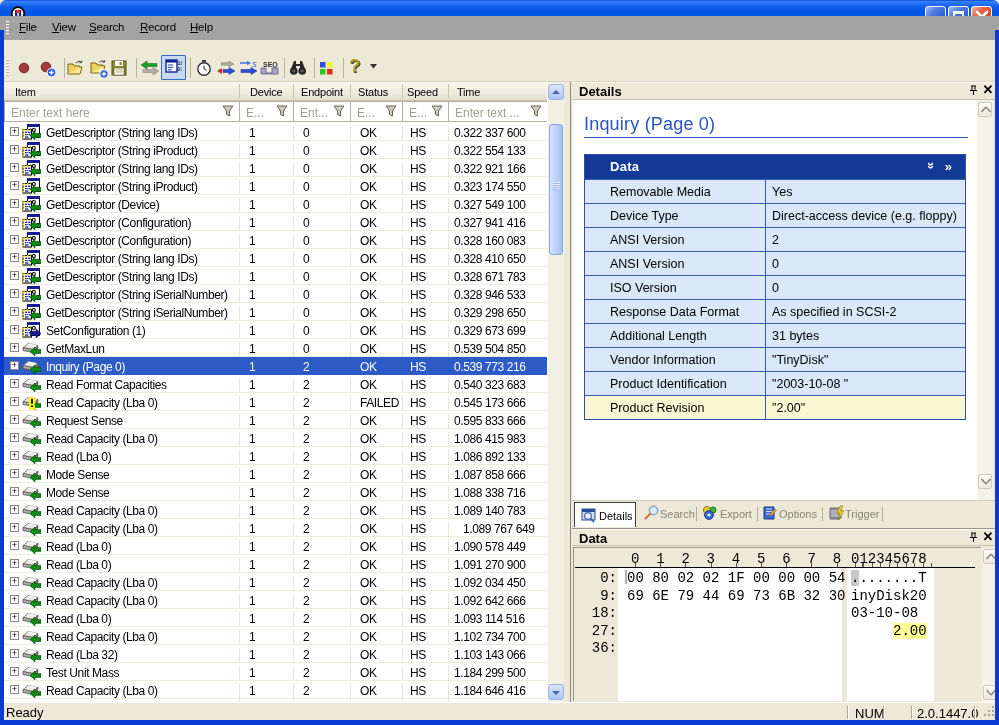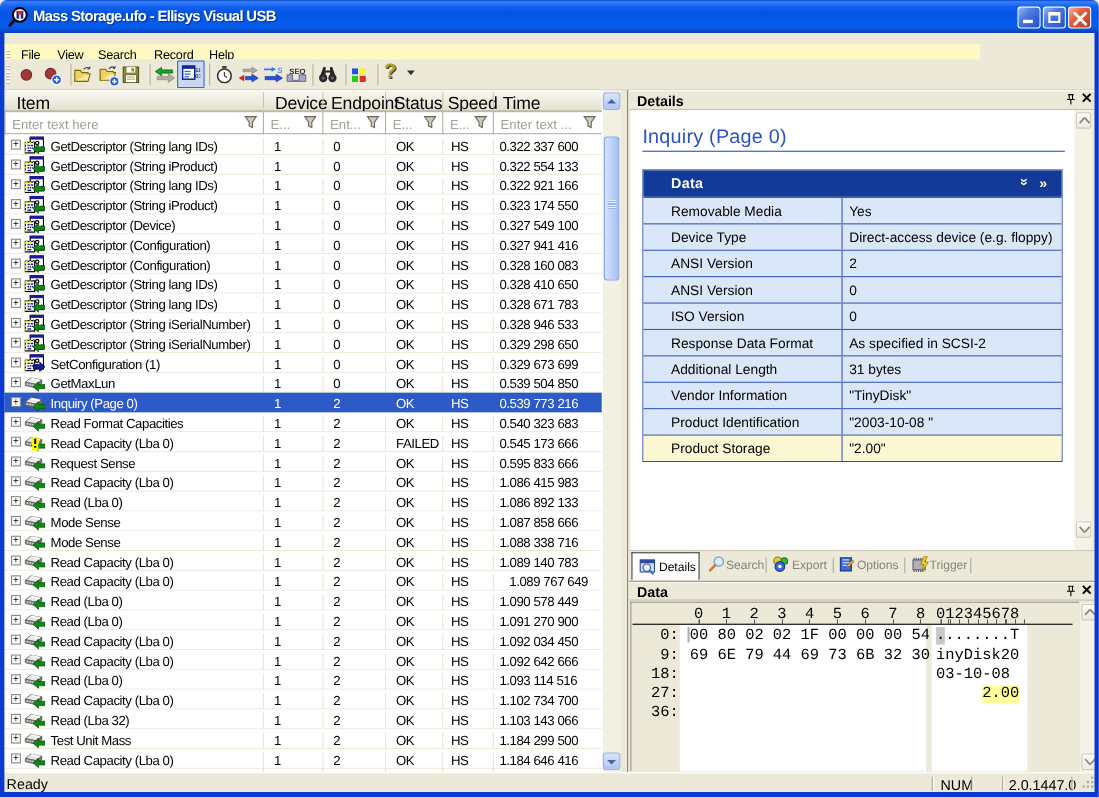--- a/index.html
+++ b/index.html
@@ -10,33 +10,33 @@
  background:linear-gradient(180deg,#0c44c4 0%,#3380fa 5%,#2a76f6 10%,#115eec 22%,#0455e4 40%,#0658e8 60%,#095cee 78%,#0452da 90%,#0c42b4 98%);}
 .title .cap{position:absolute;left:30px;top:7px;color:#fff;font-size:13.5px;font-weight:bold;letter-spacing:-.6px;text-shadow:1px 1px 1px rgba(0,20,80,.65)}
 .wbtn{position:absolute;top:6px;width:21px;height:20px;border:1px solid #fff;border-radius:3px}
 .bmin{left:925px;background:linear-gradient(135deg,#9db9f7 0%,#507de0 35%,#3a64d8 65%,#2b52c8 100%)}
 .bmax{left:948px;background:linear-gradient(135deg,#9db9f7 0%,#507de0 35%,#3a64d8 65%,#2b52c8 100%)}
 .bcls{left:971px;background:linear-gradient(135deg,#f6b396 0%,#e4674a 35%,#d94f30 60%,#c43a20 100%)}
 .bmin i{position:absolute;left:4px;bottom:4px;width:9px;height:3px;background:#fff}
 .bmax i{position:absolute;left:4px;top:4px;width:11px;height:10px;border:2px solid #fff;border-top-width:3px}
 .bcls svg{position:absolute;left:3px;top:3px}
 
-.menu{left:0;top:40px;width:891px;height:24px;background:#fef9c3}
+.menu{left:0;top:16px;width:999px;height:24px;background:#a3a3a3}
 .menu span{position:absolute;top:5px;font-size:11.5px;letter-spacing:-.2px}
 .menu u{text-decoration:underline}
 .grip{position:absolute;width:3px;background-image:repeating-linear-gradient(180deg,#fff 0 1px,#b8b4a0 1px 2px,transparent 2px 3px)}
 
 .tbar{left:0;top:54px;width:999px;height:28px;background:#ece9d8;border-bottom:1px solid #d8d4c4}
 .tsep{position:absolute;top:4px;width:1px;height:20px;background:#b8b4a2}
 .tico{position:absolute;top:6px}
 .pressed{position:absolute;left:161px;top:1px;width:25px;height:25px;background:#c7d8f1;border:1px solid #3868c8;border-radius:1px}
 
 .lpanel{left:4px;top:82px;width:560px;height:620px;background:#fff}
 .hdr{position:absolute;left:0;top:0;height:19px;background:linear-gradient(180deg,#f8f7ef 0%,#eeece0 60%,#e2dfd0 100%);border-bottom:1px solid #c6c2ae}
-.hdr span{position:absolute;top:4px;color:#000;font-size:16px;letter-spacing:-.2px}
+.hdr span{position:absolute;top:4px;color:#000;font-size:11px;letter-spacing:-.2px}
 .hsep{position:absolute;top:2px;width:1px;height:14px;background:#c8c4b2}
 .flt{position:absolute;top:19px;height:21px;background:#fff;border:1px solid #b4b0a0;border-right:none}
 .flt .gt{position:absolute;left:6px;top:4px;color:#a3a093;font-size:12px}
 .funnel{position:absolute;top:3px;width:14px;height:14px}
 .row{position:absolute;left:0;width:543px;height:18px;background:#fff;border-bottom:1px solid #eeebdb}
 .row div{position:absolute;top:3px;white-space:nowrap;font-size:12px;letter-spacing:-.4px}
 .rsel{background:#2c5ac6;color:#fff;border-bottom:1px solid #2c5ac6}
 .vline{position:absolute;top:0;width:1px;background:#e9e5d4}
 .plus{position:absolute;left:6px;top:4px;width:9px;height:9px;background:#fff;border:1px solid #888;line-height:7px;text-align:center;font-size:9px;color:#000}
 .icon16{position:absolute;left:23px;top:1px}
@@ -129,21 +129,20 @@
   </svg>
 <div class="win">
 <div class="abs title">
 <svg style="position:absolute;left:7px;top:6px" width="19" height="19" viewBox="0 0 19 19">
         <circle cx="11" cy="7.5" r="6.3" fill="#fff" stroke="#000" stroke-width="1.8"></circle>
         <rect x="8" y="4" width="2.4" height="7" fill="#1a2a8c"></rect>
         <rect x="11.8" y="4" width="2.4" height="7" fill="#1a2a8c"></rect>
         <rect x="9.2" y="3.8" width="3.6" height="3.4" fill="#e83018"></rect>
         <path d="M6.2 12 L2 17" stroke="#000" stroke-width="2.6" stroke-linecap="round"></path>
       </svg>
-<span class="cap">Mass Storage.ufo - Ellisys Visual USB</span>
 <div class="wbtn bmin">
         <i></i>
       </div>
       <div class="wbtn bmax">
         <i></i>
       </div>
 <div class="wbtn bcls">
         <svg width="14" height="14" viewBox="0 0 14 14">
           <path d="M2 2 L12 12 M12 2 L2 12" stroke="#fff" stroke-width="2.6" stroke-linecap="round"></path>
         </svg>
@@ -1004,21 +1003,21 @@
             <span class="l">Vendor Information</span>
             <span class="v">"TinyDisk"</span>
           </div>
           <div class="dtr">
             <div class="dvline"></div>
             <span class="l">Product Identification</span>
             <span class="v">"2003-10-08 "</span>
           </div>
           <div class="dtr y">
             <div class="dvline"></div>
-            <span class="l">Product Storage</span>
+            <span class="l">Product Revision</span>
             <span class="v">"2.00"</span>
           </div>
         </div>
       </div>
       <div class="lsb" style="left:406px;top:18px;height:400px">
         <div class="lsbtn" style="top:2px">
           <svg width="12" height="8">
             <path d="M6 1 L1.5 6 M6 1 L10.5 6" stroke="#8a887c" stroke-width="1.6" fill="none"></path>
           </svg>
         </div>

